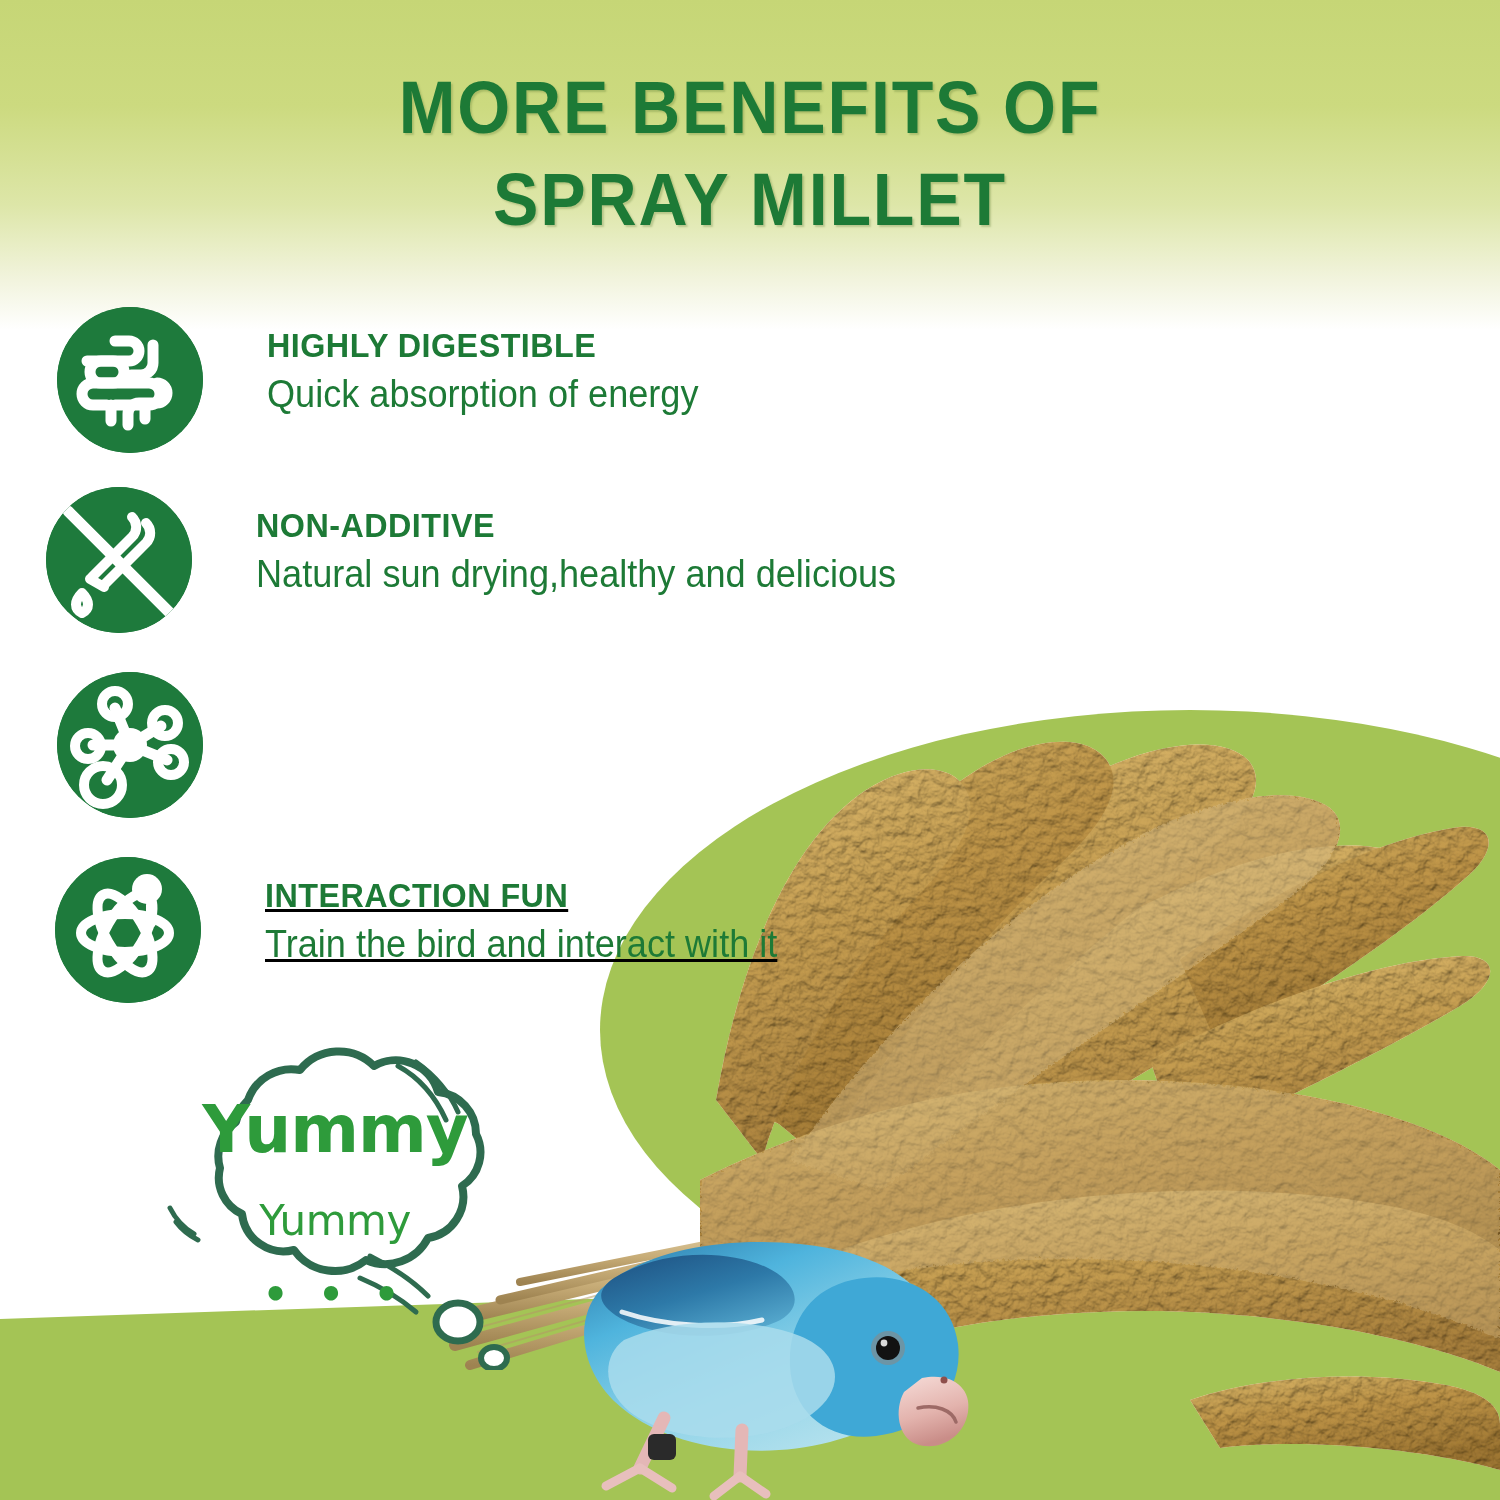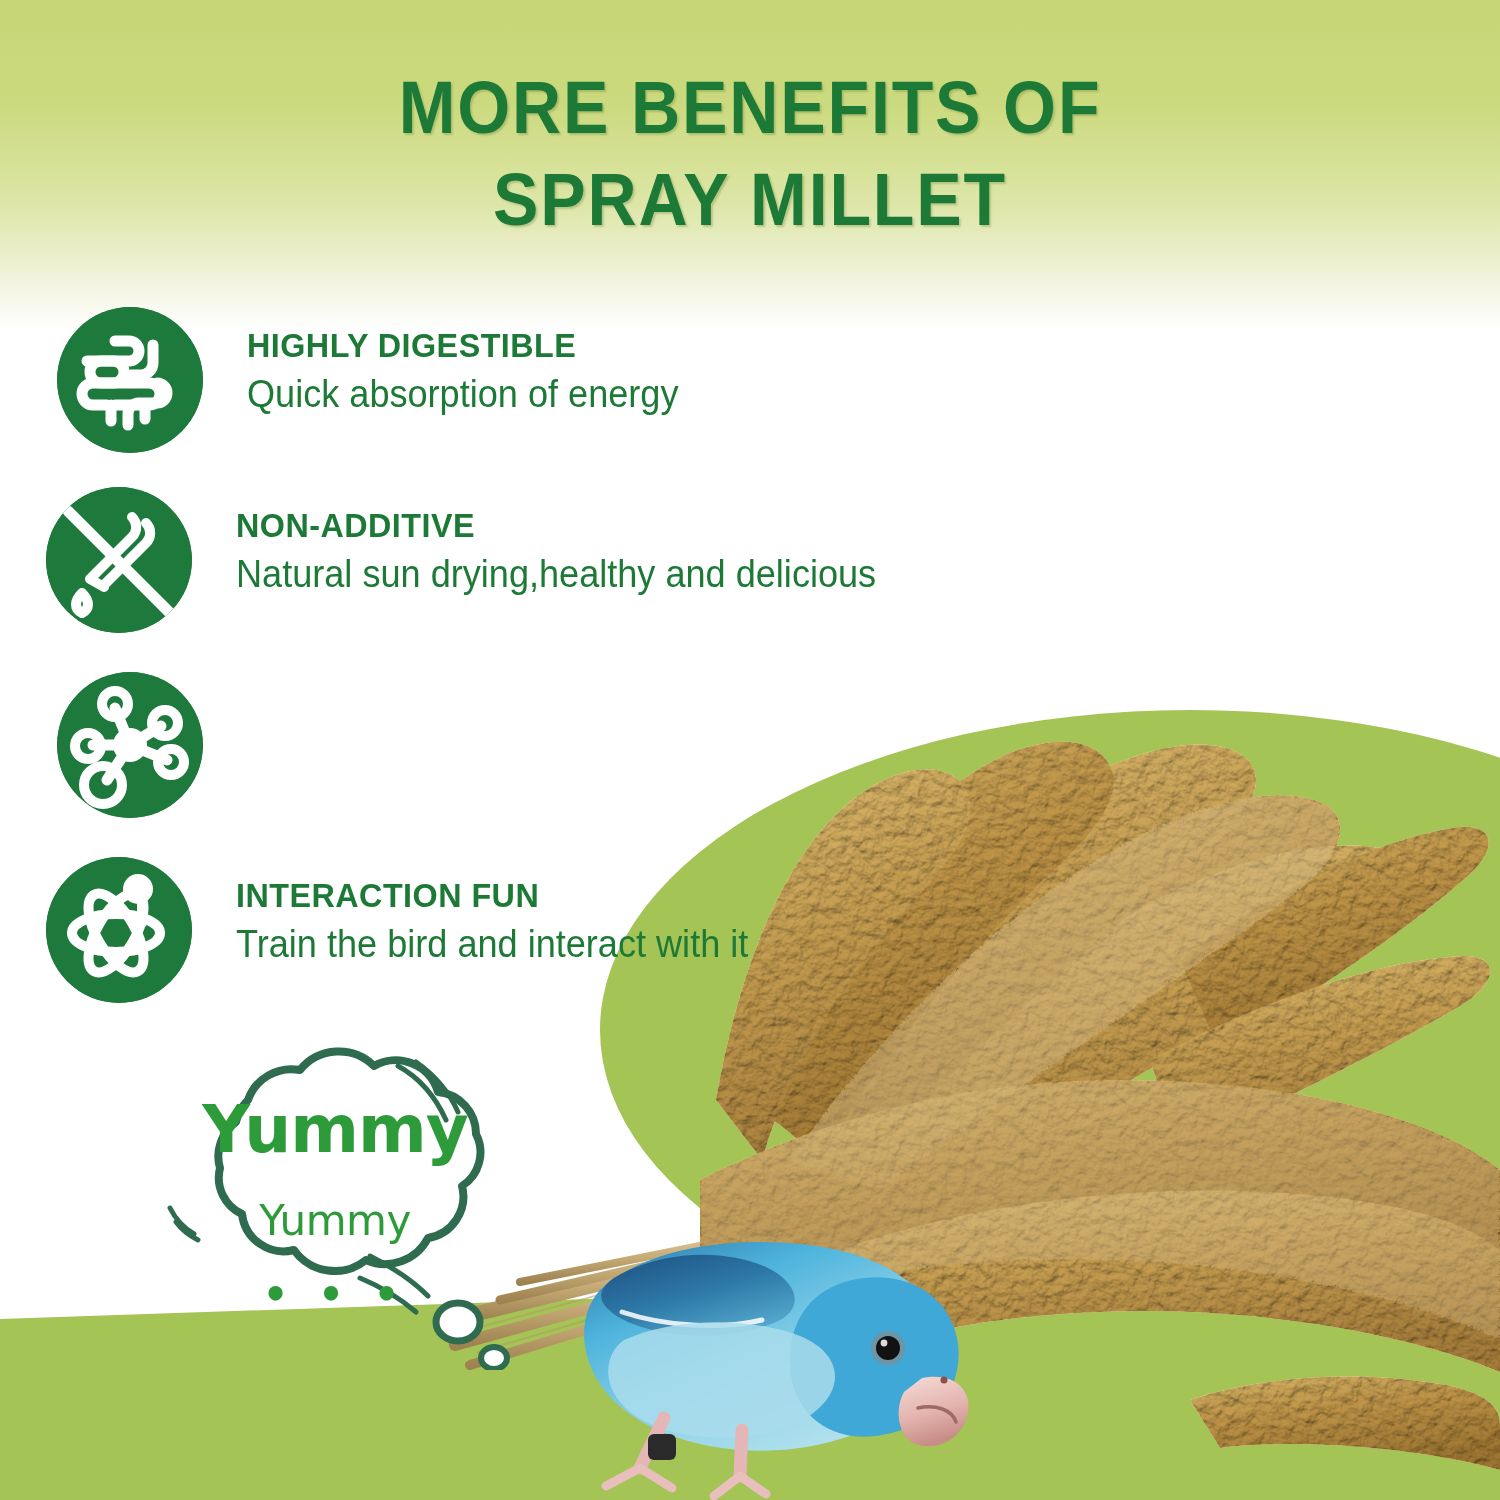--- a/index.html
+++ b/index.html
@@ -46,21 +46,21 @@
 
   
   .feature{
     position:absolute;display:flex;align-items:flex-start;
   }
   .f-icon{
     width:146px;height:146px;border-radius:50%;
     background:#1e7a3c;flex:0 0 146px;
     display:block;
   }
-  .f-text{margin-left:44px;padding-top:18px;}
+  .f-text{margin-left:64px;padding-top:18px;}
   .f-head{
     font-family:"Liberation Sans Narrow","Liberation Sans",sans-serif;
     font-weight:bold;font-size:34px;line-height:40px;letter-spacing:.5px;
     color:#1d7a36;transform:scaleX(.95);transform-origin:left center;
     white-space:nowrap;
   }
   .f-sub{
     font-family:"Liberation Sans Narrow","Liberation Sans",sans-serif;
     font-weight:normal;font-size:38px;line-height:46px;
     color:#1d7a36;margin-top:6px;transform:scaleX(.95);transform-origin:left center;
@@ -300,21 +300,21 @@
       <g fill="none" stroke="#ffffff" stroke-width="10">
         <circle cx="58" cy="32" r="13"></circle>
         <circle cx="108" cy="51" r="13"></circle>
         <circle cx="31" cy="74" r="13"></circle>
         <circle cx="114" cy="90" r="13"></circle>
         <circle cx="46" cy="113" r="19"></circle>
       </g>
     </svg>
   </div>
 
-  <div class="feature" style="left:46px;top:857px;">
+  <div class="feature" style="left:55px;top:857px;text-decoration:underline;">
     <svg class="f-icon" viewBox="0 0 146 146">
       <circle cx="73" cy="73" r="73" fill="#1e7a3c"></circle>
       <g fill="none" stroke="#ffffff" stroke-width="10">
         <ellipse cx="70" cy="76" rx="44" ry="19"></ellipse>
         <ellipse cx="70" cy="76" rx="44" ry="19" transform="rotate(60 70 76)"></ellipse>
         <ellipse cx="70" cy="76" rx="44" ry="19" transform="rotate(-60 70 76)"></ellipse>
       </g>
       <circle cx="92" cy="32" r="15" fill="#ffffff"></circle>
       <path d="M96 48 V66" stroke="#ffffff" stroke-width="10" stroke-linecap="round"></path>
     </svg>

